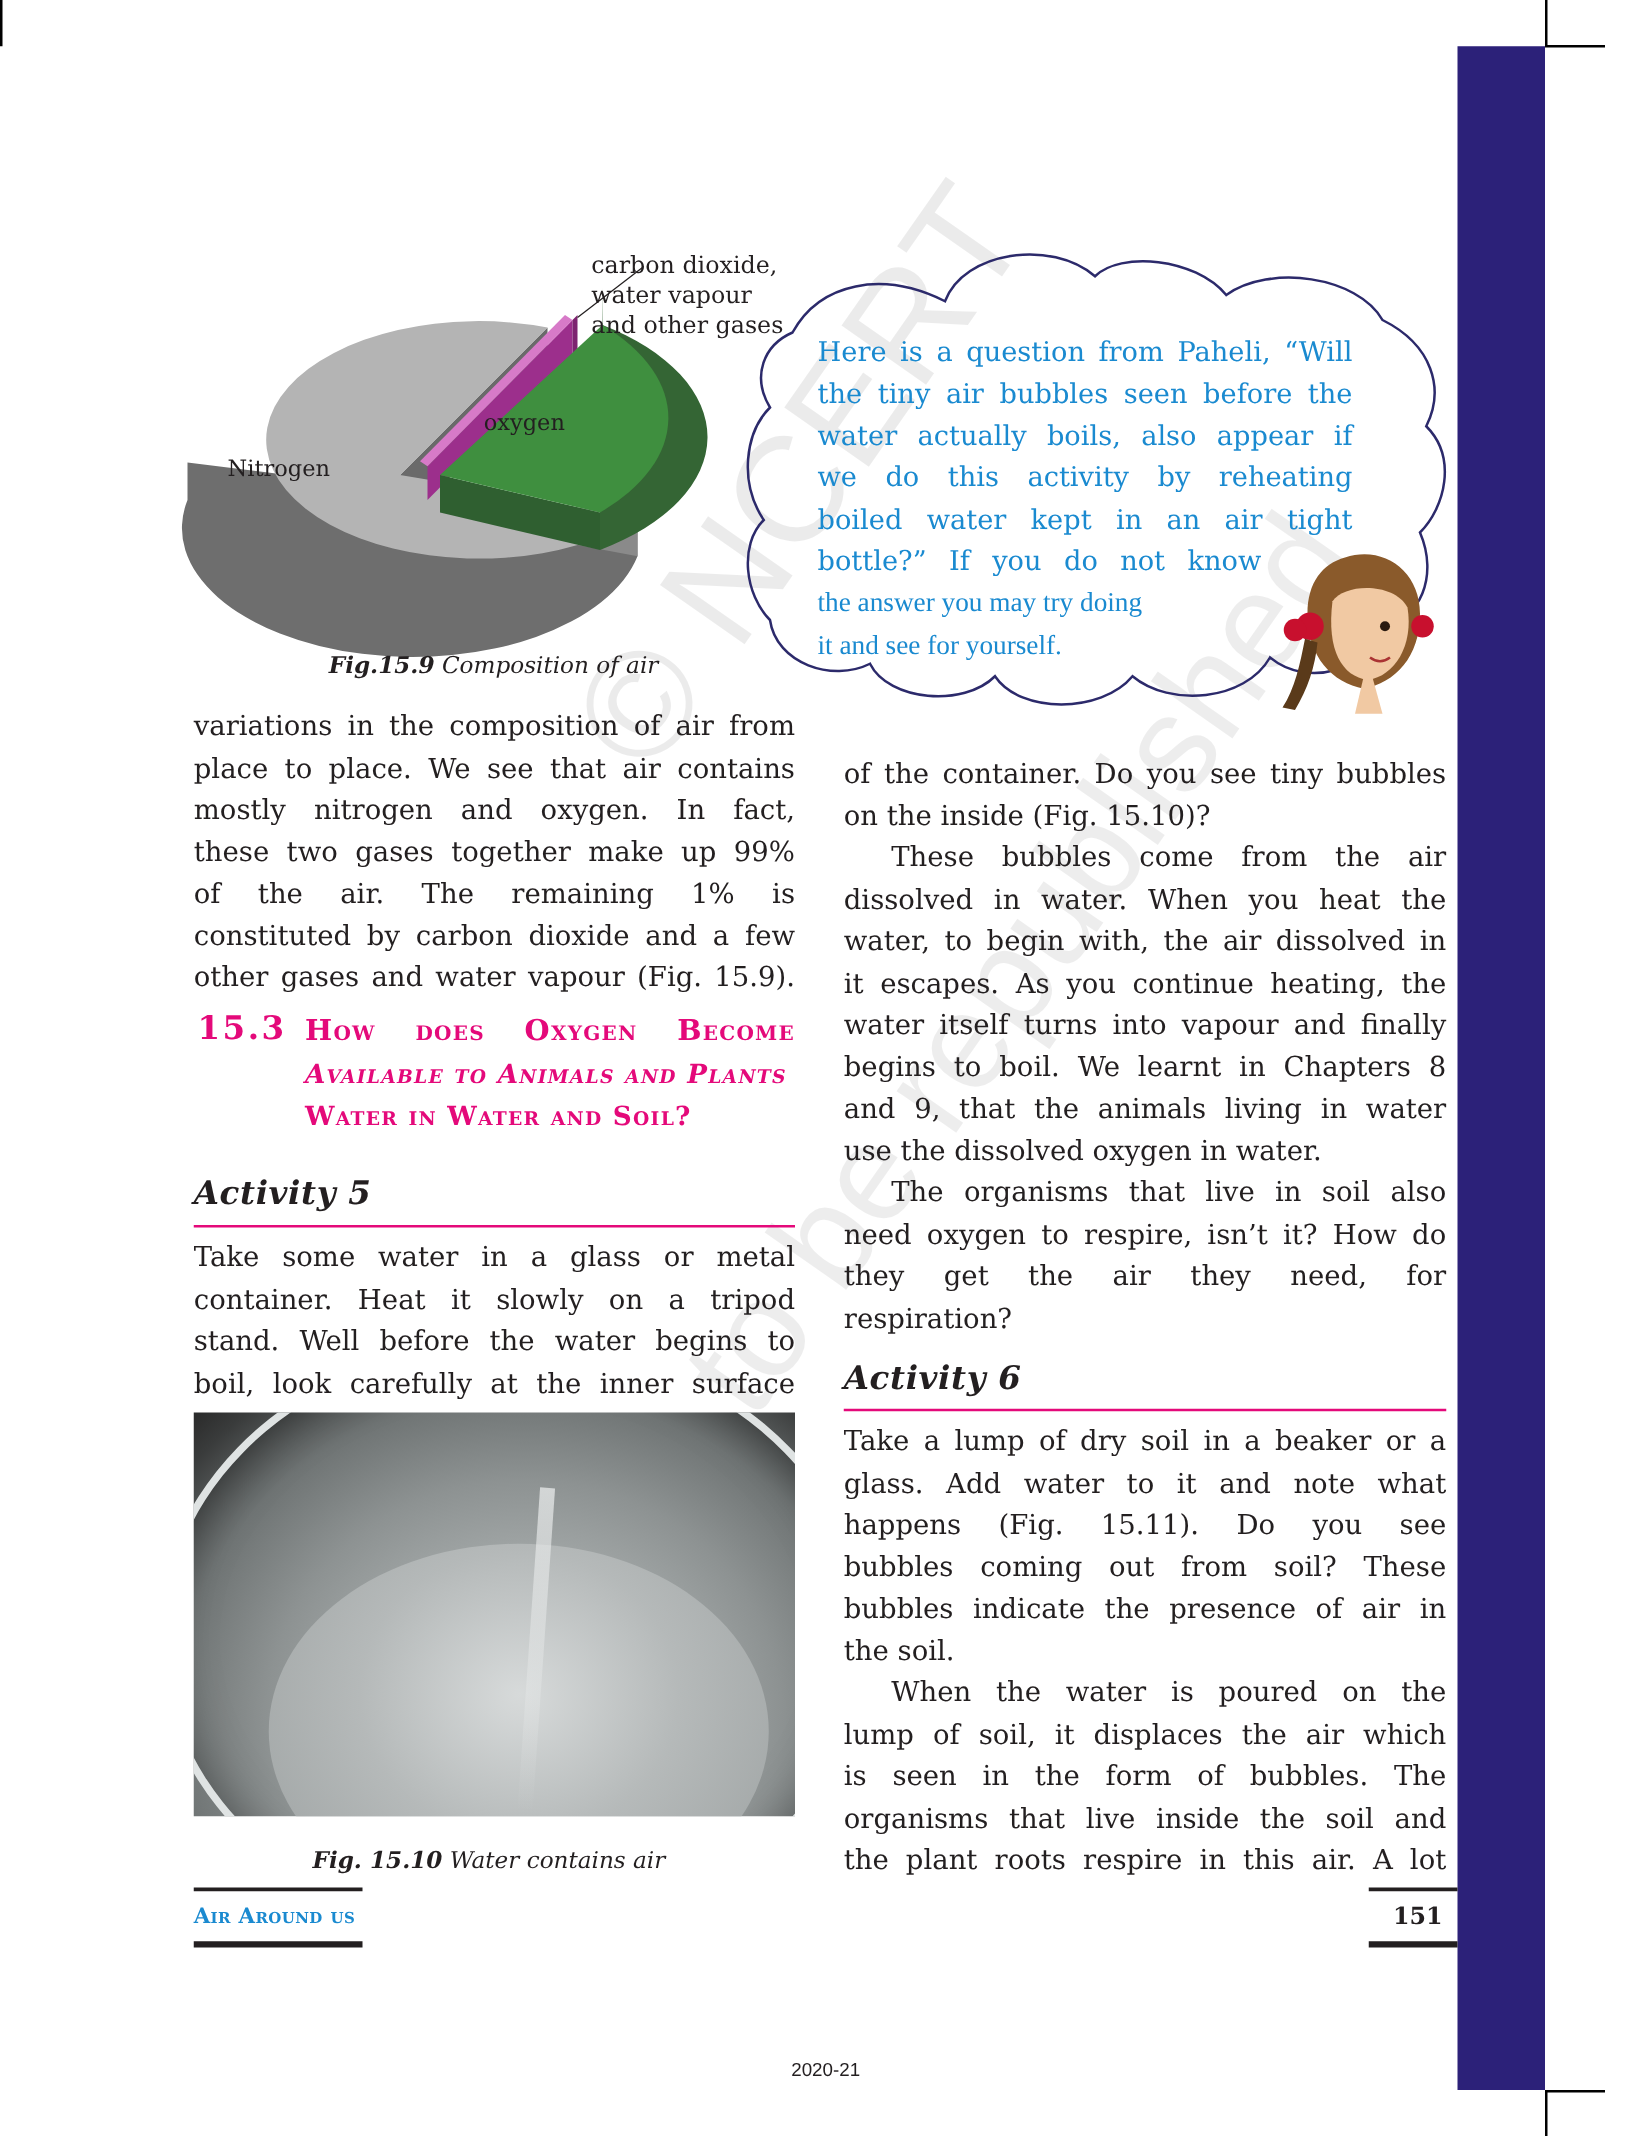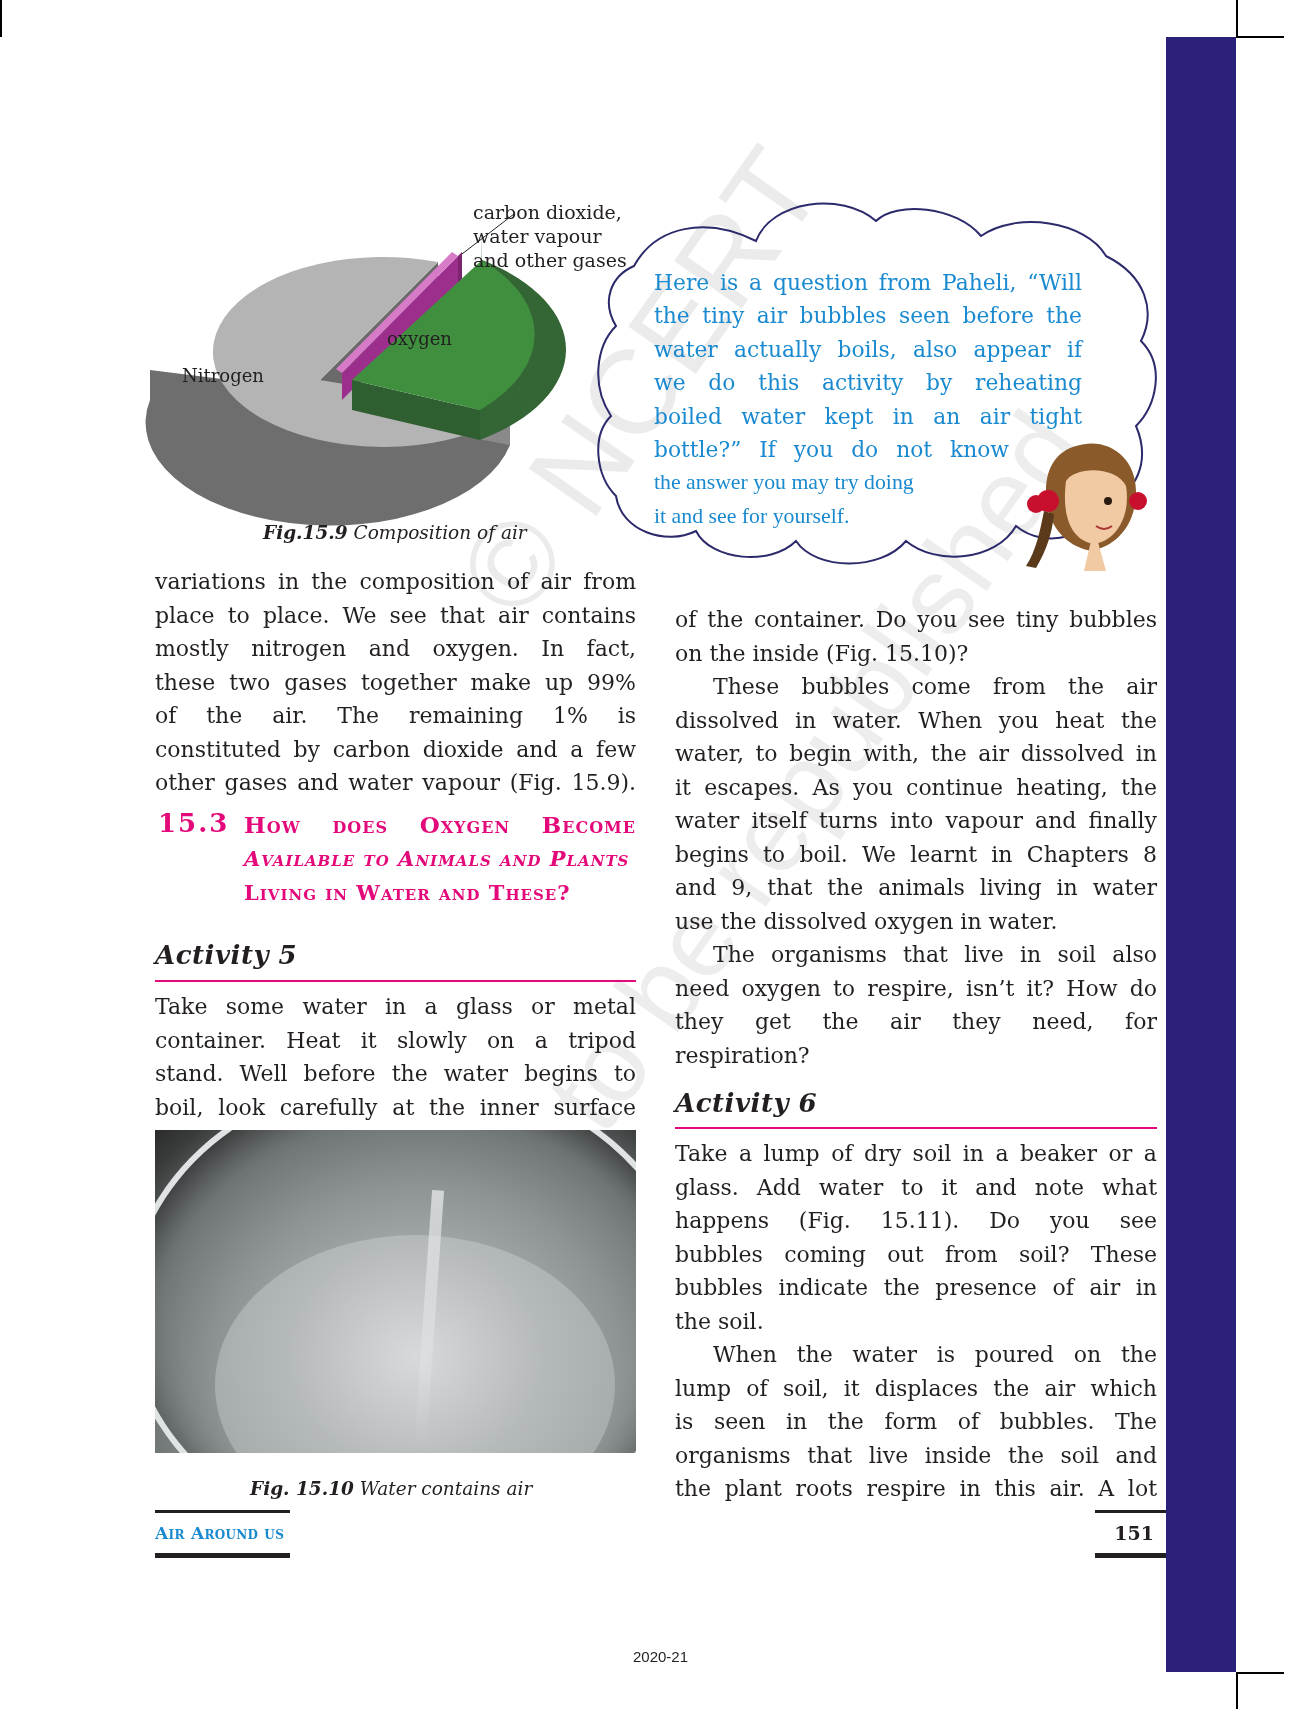--- a/index.html
+++ b/index.html
@@ -148,21 +148,21 @@
 
 <div class="section-head">
   <span class="num">15.3</span>
   <span class="l1">
     <span>How</span>
     <span>does</span>
     <span>Oxygen</span>
     <span>Become</span>
   </span>
   <span class="l2">Available to Animals and Plants</span>
-  <span class="l3">Living in Water and These?</span>
+  <span class="l3">Water in Water and Soil?</span>
 </div>
 
 <div class="activity-title" style="left:155px; top:940px;">Activity 5</div>
 <div class="activity-rule" style="left:155px; top:980px; width:481px;"></div>
 <div class="col left-col" style="top:990px;">
   <span class="ln">Take some water in a glass or metal</span>
   <span class="ln">container. Heat it slowly on a tripod</span>
   <span class="ln">stand. Well before the water begins to</span>
   <span class="ln">boil, look carefully at the inner surface</span>
 </div>

